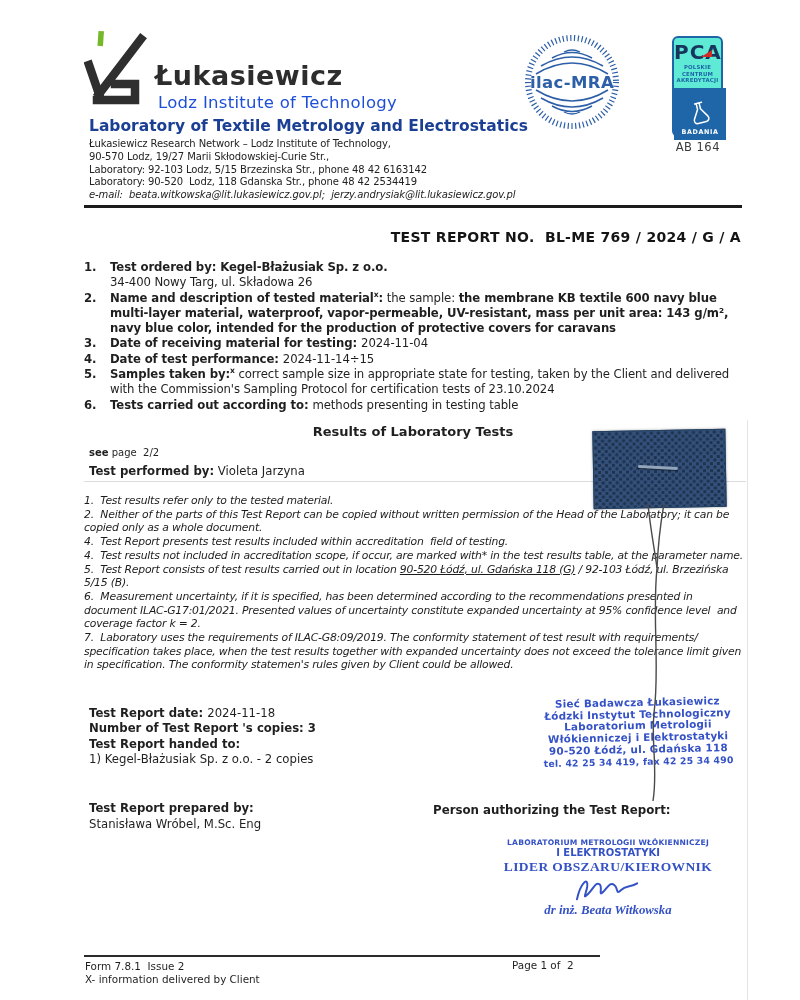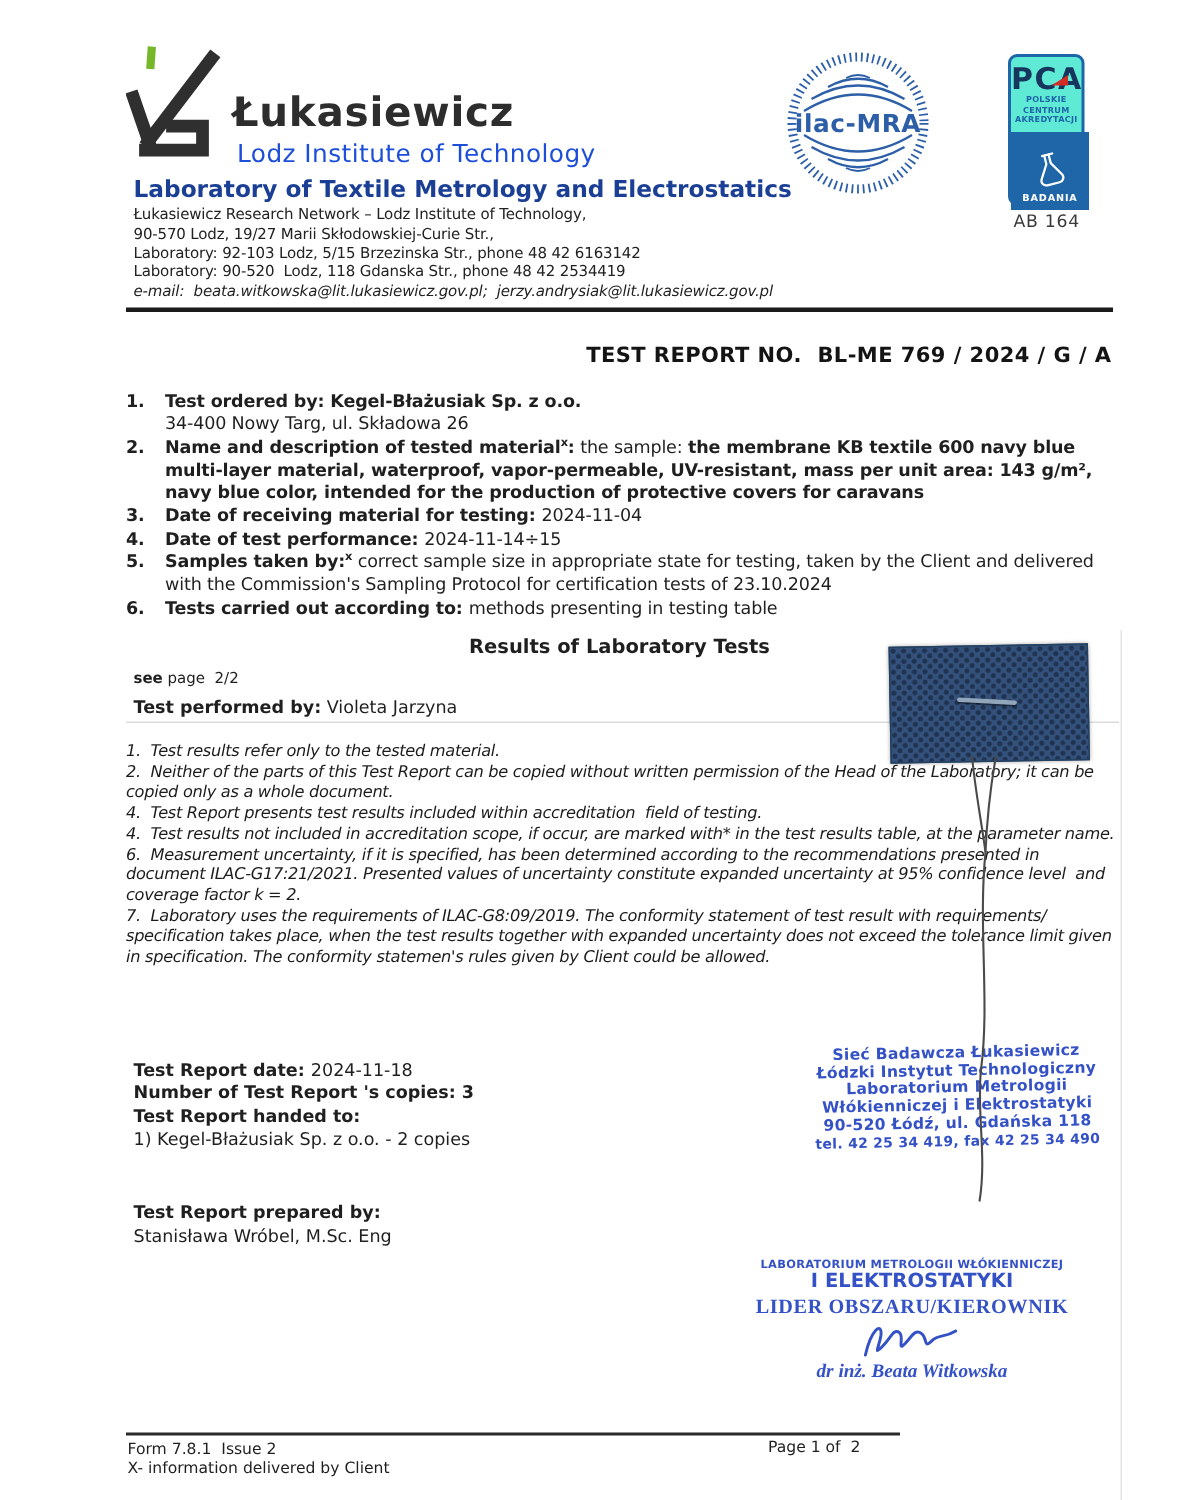--- a/index.html
+++ b/index.html
@@ -61,21 +61,21 @@
   
   .addr-stamp { left:532px; top:697px; width:212px; text-align:center; color:var(--stamp-blue,#3451c6); font-weight:bold; font-size:10.4px; line-height:11.7px; letter-spacing:0.2px; transform:rotate(-1.2deg); }
   .addr-stamp .small { font-size:9.3px; }
 
   .prepared { left:89px; top:801px; font-size:11.7px; line-height:15.5px; }
   .authorizing { left:433px; top:803px; font-size:11.8px; font-weight:bold; }
 
   
   .auth-stamp { left:478px; top:838px; width:260px; text-align:center; color:var(--stamp-blue,#3451c6); }
   .auth-stamp .l1 { font-size:7.6px; font-weight:bold; letter-spacing:0.2px; }
-  .auth-stamp .l2 { font-size:13px; font-weight:bold; }
+  .auth-stamp .l2 { font-size:10px; font-weight:bold; }
   .auth-stamp .l3 { font-family:"Liberation Serif", serif; font-size:13.5px; font-weight:bold; margin-top:1px; letter-spacing:0.4px; }
   .auth-stamp .signer { font-family:"Liberation Serif", serif; font-size:12.8px; font-weight:bold; font-style:italic; margin-top:-6px; }
   .signature { margin:-2px 0 0 0; }
 
   
   .swatch { left:593px; top:430px; width:131px; height:76px; transform:rotate(-1deg);
     background-color:var(--swatch-navy,#33517a);
     background-image:
       radial-gradient(circle at 2px 2px, var(--swatch-dot,#1f3250) 1.4px, rgba(0,0,0,0) 1.9px),
       radial-gradient(circle at 5.5px 5.5px, var(--swatch-dot,#1f3250) 1.4px, rgba(0,0,0,0) 1.9px);
@@ -180,21 +180,22 @@
   <div class="abs see-row"><span class="b t">see</span><span class="t"> page  2/2</span></div>
   <div class="abs performed-row"><span class="b t">Test performed by:</span><span class="t"> Violeta Jarzyna</span></div>
   <div class="abs faint-rule"></div>
   <div class="abs edge-line"></div>
 
   <div class="abs notes">
     <p class="t">1.  Test results refer only to the tested material.</p>
     <p class="t">2.  Neither of the parts of this Test Report can be copied without written permission of the Head of the Laboratory; it can be copied only as a whole document.</p>
     <p class="t">4.  Test Report presents test results included within accreditation  field of testing.</p>
     <p class="t">4.  Test results not included in accreditation scope, if occur, are marked with* in the test results table, at the parameter name.</p>
-    <p class="t">6.  Measurement uncertainty, if it is specified, has been determined according to the recommendations presented in document ILAC-G17:21/2021. Presented values of uncertainty constitute expanded uncertainty at 95% confidence level  and coverage factor k = 2.</p>
+    <p><span class="t">5.  Test Report consists of test results carried out in location </span><span class="t u">90-520 Łódź, ul. Gdańska 118 (G)</span><span class="t"> / 92-103 Łódź, ul. Brzezińska 5/15 (B).</span></p>
+    <p class="t">6.  Measurement uncertainty, if it is specified, has been determined according to the recommendations presented in document ILAC-G17:01/2021. Presented values of uncertainty constitute expanded uncertainty at 95% confidence level  and coverage factor k = 2.</p>
     <p class="t">7.  Laboratory uses the requirements of ILAC-G8:09/2019. The conformity statement of test result with requirements/ specification takes place, when the test results together with expanded uncertainty does not exceed the tolerance limit given in specification. The conformity statemen's rules given by Client could be allowed.</p>
   </div>
 
   <div class="abs report-info">
     <div><span class="b t">Test Report date: </span><span class="t">2024-11-18</span></div>
     <div class="b t">Number of Test Report 's copies: 3</div>
     <div class="b t">Test Report handed to:</div>
     <div class="t">1) Kegel-Błażusiak Sp. z o.o. - 2 copies</div>
   </div>
 
@@ -204,20 +205,21 @@
     <div class="t">Laboratorium Metrologii</div>
     <div class="t">Włókienniczej i Elektrostatyki</div>
     <div class="t">90-520 Łódź, ul. Gdańska 118</div>
     <div class="t small">tel. 42 25 34 419, fax 42 25 34 490</div>
   </div>
 
   <div class="abs prepared">
     <div class="b t">Test Report prepared by:</div>
     <div class="t">Stanisława Wróbel, M.Sc. Eng</div>
   </div>
+  <div class="abs authorizing t">Person authorizing the Test Report:</div>
 
   <div class="abs auth-stamp">
     <div class="l1 t">LABORATORIUM METROLOGII WŁÓKIENNICZEJ</div>
     <div class="l2 t">I ELEKTROSTATYKI</div>
     <div class="l3 t">LIDER OBSZARU/KIEROWNIK</div>
     <svg class="signature" width="78" height="32" viewBox="0 0 78 34">
       <path d="M6 28 C10 10 18 4 17 14 C16 22 11 29 18 22 C24 16 26 9 30 12 C34 15 28 26 34 20 C39 15 41 9 46 13 C50 16 47 24 53 18 C58 13 62 16 70 11" stroke="#3451c6" stroke-width="2.1" fill="none" stroke-linecap="round"></path>
     </svg>
     <div class="signer t">dr inż. Beata Witkowska</div>
   </div>

